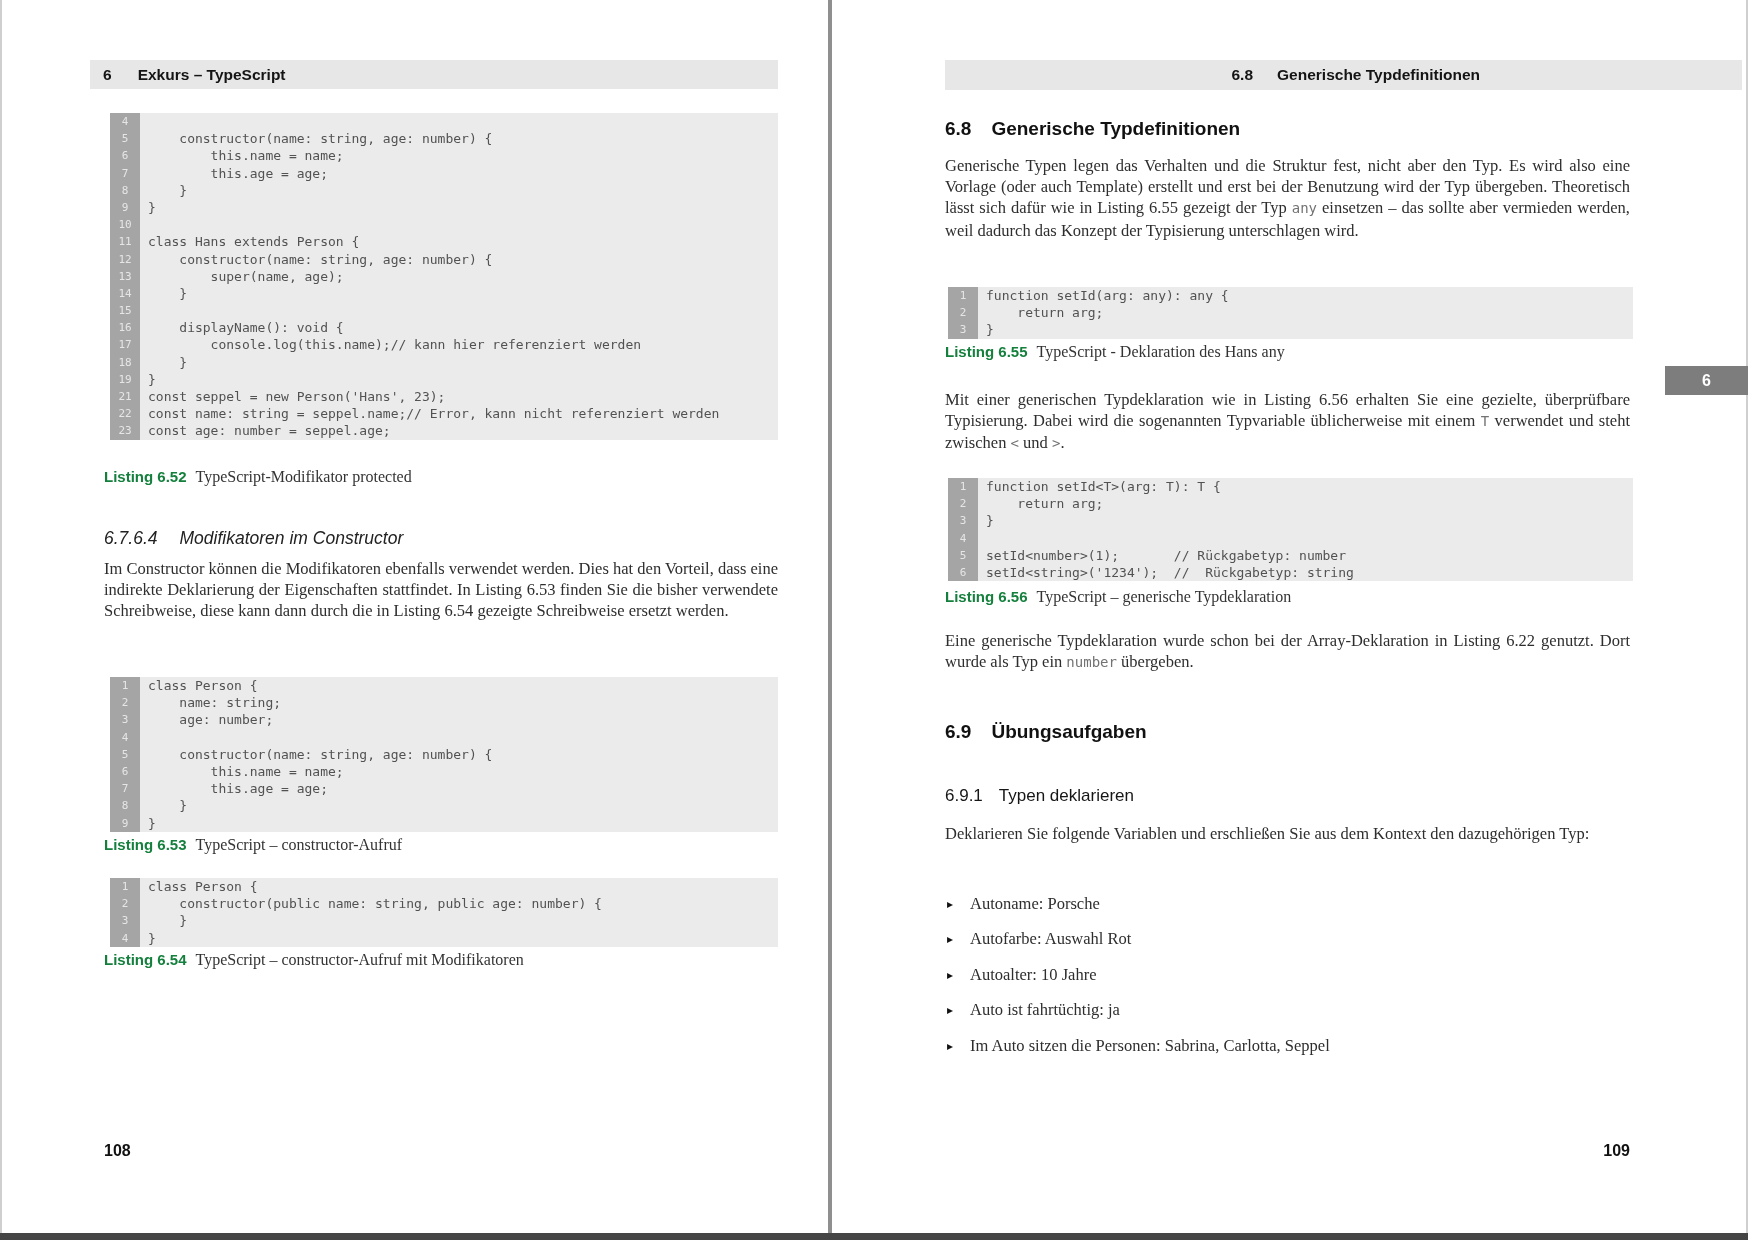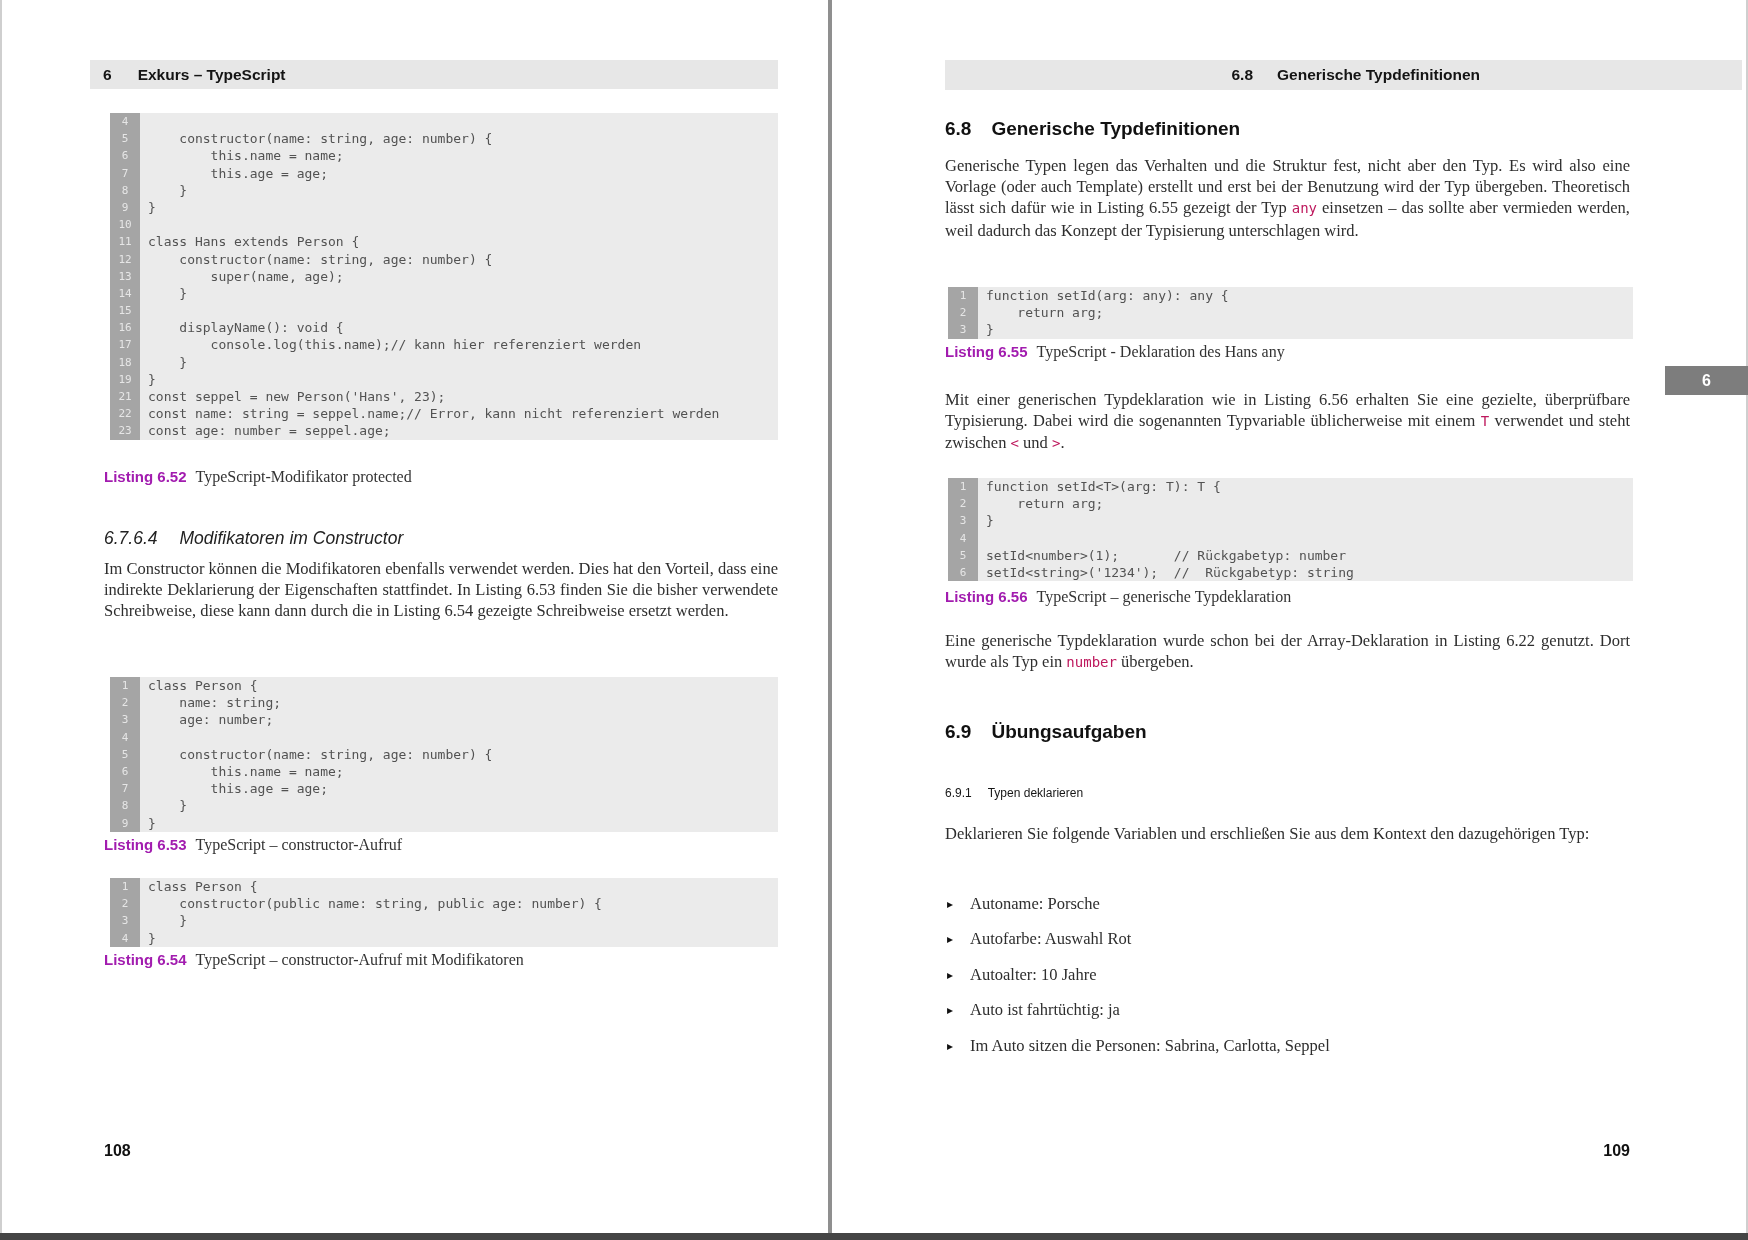--- a/index.html
+++ b/index.html
@@ -18,30 +18,30 @@
   .runbar .num{flex:0 0 auto;}
   
   .listing{background:var(--code-bg);}
   .crow{display:flex;height:17.2px;line-height:17.2px;}
   .ln{flex:0 0 30px;background:var(--gutter-bg);color:var(--gutter-text);
       font-family:"DejaVu Sans Mono",monospace;font-size:11px;text-align:center;}
   .cd{flex:1 1 auto;font-family:"DejaVu Sans Mono",monospace;font-size:13px;
       color:var(--code-text);white-space:pre;padding-left:8px;}
   
   .cap{display:flex;align-items:baseline;gap:9px;white-space:nowrap;}
-  .cap .lab{font-family:"Liberation Sans",sans-serif;font-weight:bold;font-size:15px;color:#a21caf;}
+  .cap .lab{font-family:"Liberation Sans",sans-serif;font-weight:bold;font-size:15px;color:#15803d;}
   .cap .txt{font-size:16px;color:#333;}
   
   .h-big{display:flex;gap:20px;font-family:"Liberation Sans",sans-serif;font-weight:bold;font-size:19px;color:#111;}
-  .h-mid{display:flex;gap:16px;font-family:"Liberation Sans",sans-serif;font-weight:500;font-size:12px;color:#161616;}
+  .h-mid{display:flex;gap:16px;font-family:"Liberation Sans",sans-serif;font-weight:500;font-size:17px;color:#161616;}
   .h-ital{display:flex;gap:22px;font-family:"Liberation Sans",sans-serif;font-style:italic;font-size:17.5px;color:#222;}
   
   .para{font-size:16.5px;line-height:21.2px;text-align:justify;}
   .para:lang(x){}
-  .ic{font-family:"DejaVu Sans Mono",monospace;font-size:14px;color:#be185d;}
+  .ic{font-family:"DejaVu Sans Mono",monospace;font-size:14px;color:#737373;}
   
   .blist{list-style:none;}
   .blist li{display:flex;align-items:baseline;gap:17px;font-size:16.5px;line-height:21px;margin-bottom:12.4px;}
   .blist .mk{font-family:"DejaVu Sans",sans-serif;font-size:12px;color:#111;transform:translateY(-1px);}
   .pagenum{font-family:"Liberation Sans",sans-serif;font-weight:bold;font-size:16px;color:#111;}
   .tab{background:var(--tab-bg);color:var(--tab-text);display:flex;align-items:center;justify-content:center;
        font-family:"Liberation Sans",sans-serif;font-weight:bold;font-size:16px;}
   .divider{background:var(--divider);}
   .bottombar{background:var(--bottom-bar);}
   .edgeline{background:#cfcfcf;}

